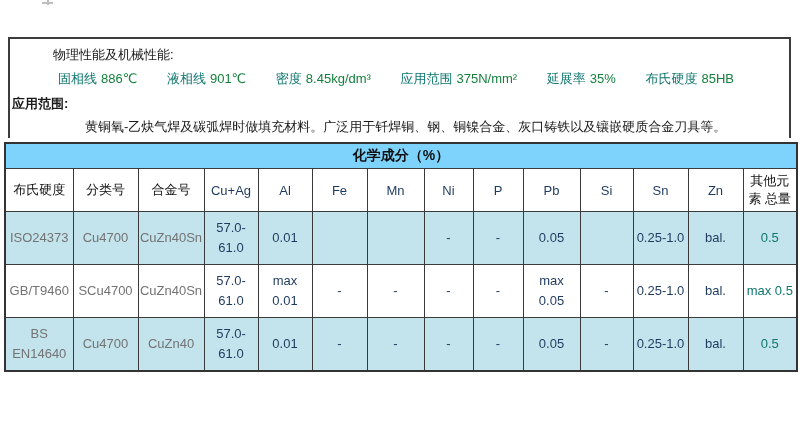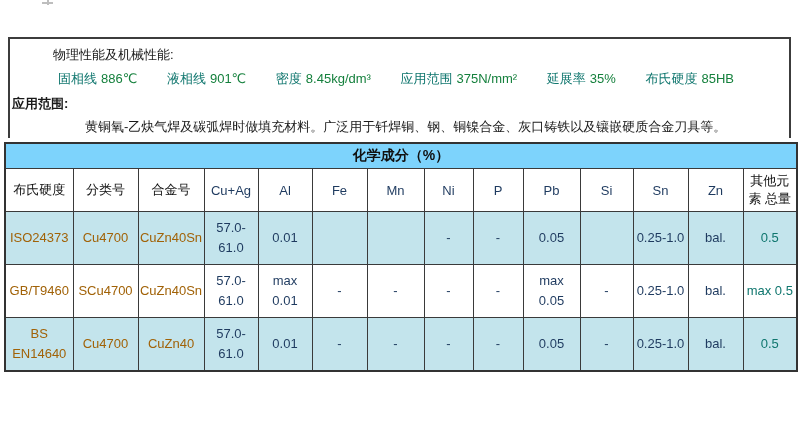--- a/index.html
+++ b/index.html
@@ -47,21 +47,21 @@
   tr.title-row th{
     background:#7dd3fc;height:24px;font-size:14px;font-weight:bold;color:#111;
   }
   tr.header-row th{
     height:42px;background:#ffffff;font-weight:normal;font-size:13px;color:#111;
   }
   tr.header-row th.latin{color:#1e3a5f;}
   tr.data-row td{
     height:52px;font-size:13px;color:#1e3a5f;line-height:20px;
   }
-  tr.data-row td:nth-child(-n+3){color:#a16207;}
+  tr.data-row td:nth-child(-n+3){color:#737373;}
   tr.data-row.hl td{background:#c3e4ec;}
   tr.data-row td:last-child{color:#0f766e;}
 </style>
 </head>
 <body>
 
 <div class="artifact"></div>
 
 <div class="info-box">
   <div class="info-line line-phys-title">物理性能及机械性能:</div>

